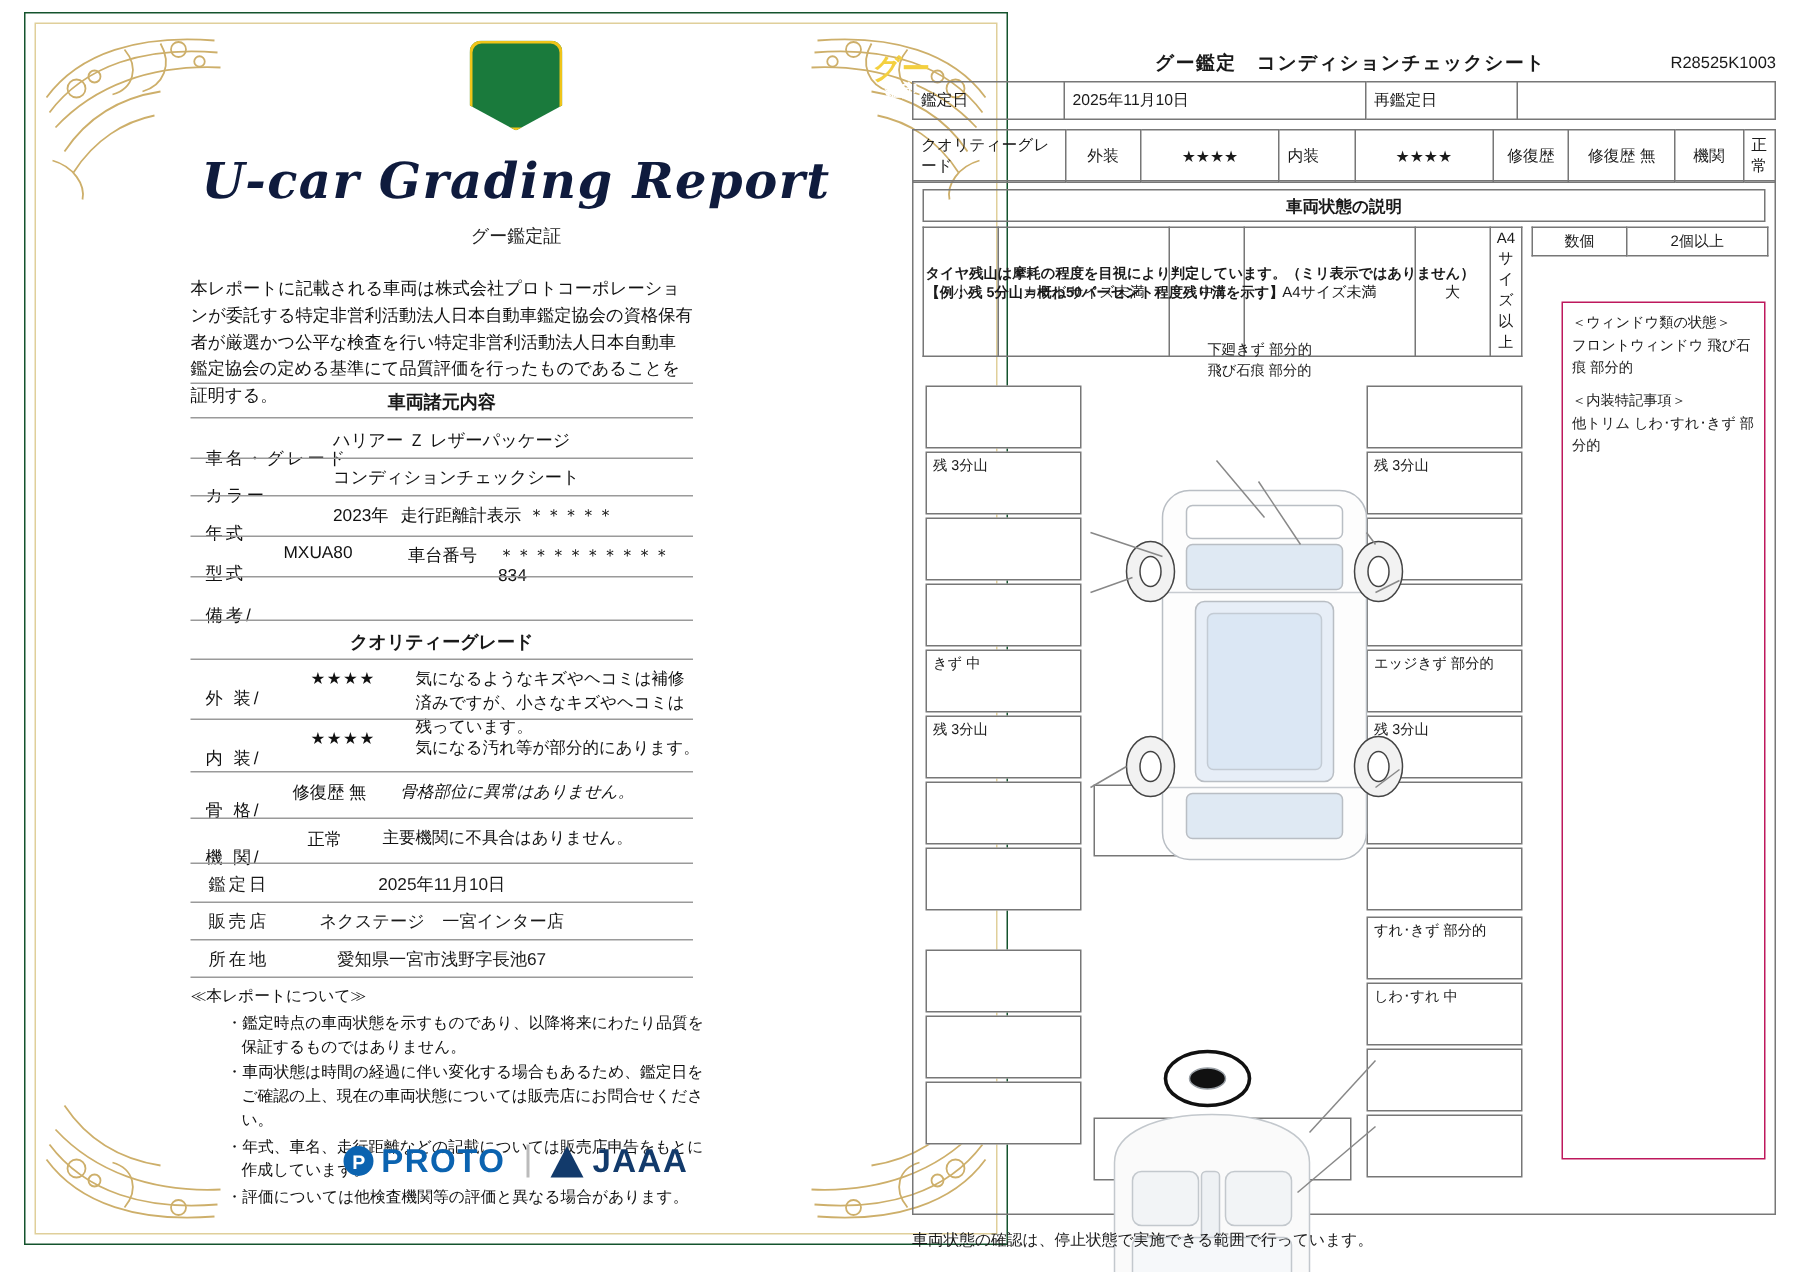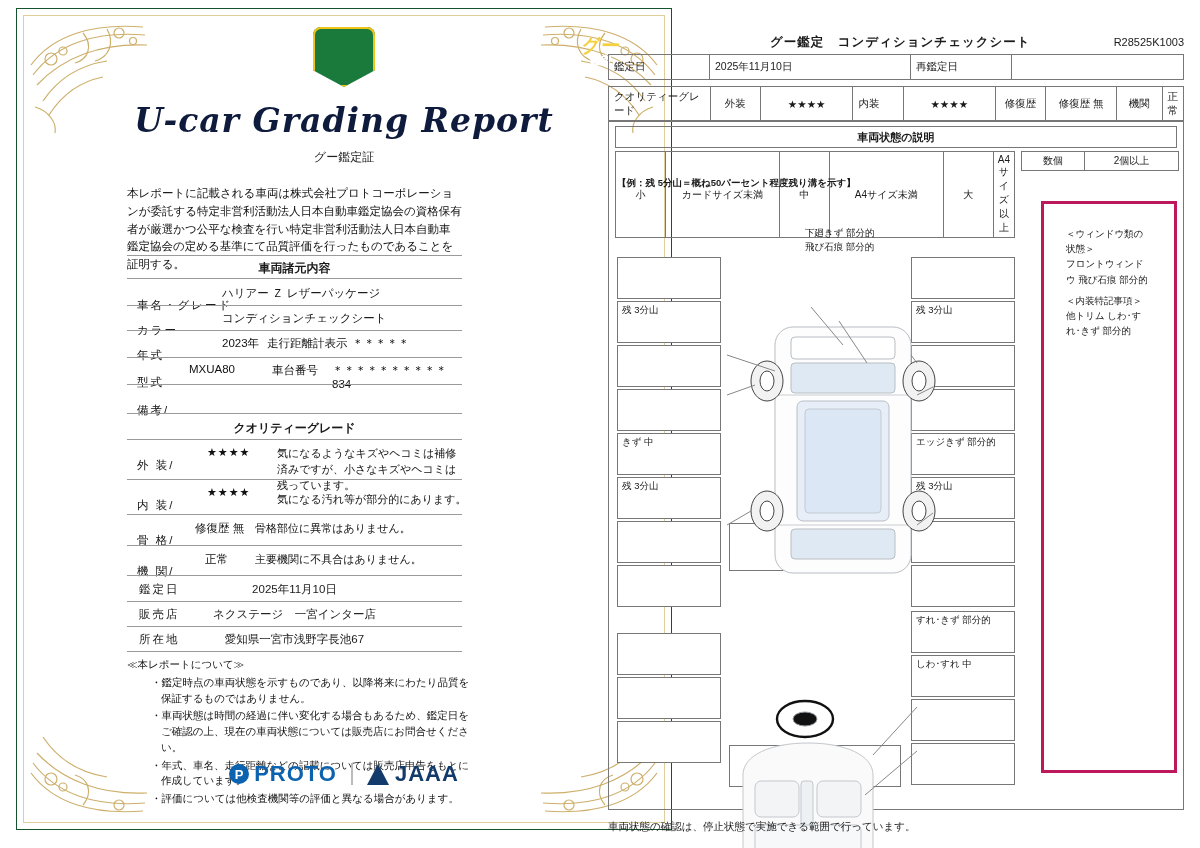--- a/index.html
+++ b/index.html
@@ -72,21 +72,21 @@
   .t2{left:0;top:58px;width:576px;}
 
   .panel{position:absolute;left:0;top:92px;width:576px;height:690px;border:1px solid #777;box-sizing:border-box;}
   .panel-head{position:absolute;left:6px;top:5px;right:6px;height:20px;border:1px solid #777;display:flex;align-items:center;justify-content:center;font-size:11px;font-weight:bold;}
   .legend{position:absolute;left:6px;top:30px;width:400px;font-size:10px;}
   .legend td{border:1px solid #777;padding:2px 4px;text-align:center;}
   .legend2{position:absolute;left:412px;top:30px;width:158px;font-size:10px;}
   .legend2 td{border:1px solid #777;padding:2px 4px;text-align:center;}
   .tyre-note{position:absolute;left:8px;top:56px;width:420px;font-size:9.5px;line-height:1.35;font-weight:bold;}
 
-  .sidebox{position:absolute;right:6px;top:80px;width:136px;bottom:36px;border:3px solid #be185d;box-sizing:border-box;padding:22px;font-size:9.5px;line-height:1.6;}
+  .sidebox{position:absolute;right:6px;top:80px;width:136px;bottom:36px;border:1px solid #be185d;box-sizing:border-box;padding:6px;font-size:9.5px;line-height:1.6;}
 
   .cell{position:absolute;border:1px solid #777;background:#fff;box-sizing:border-box;font-size:9.5px;padding:2px 4px;}
 
   .diagram{position:absolute;left:6px;top:74px;width:560px;height:670px;}
   .r-bottom{position:absolute;left:0;top:792px;font-size:10.5px;font-weight:normal;}
 </style>
 </head>
 <body>
 
 <div class="page">
@@ -221,21 +221,21 @@
     <div class="row" style="top:477px;">
       <span class="lbl">内 装/</span>
       <span class="val stars" style="left:80px;">★★★★</span>
       <span class="note" style="top:6px;">気になる汚れ等が部分的にあります。</span>
     </div>
     <div class="hr" style="top:505px;"></div>
 
     <div class="row" style="top:512px;">
       <span class="lbl">骨 格/</span>
       <span class="val" style="left:68px;">修復歴 無</span>
-      <span class="note" style="left:128px;">骨格部位に異常はありません。</span>
+      <span class="note" style="left:140px;font-style:italic;">骨格部位に異常はありません。</span>
     </div>
     <div class="hr" style="top:536px;"></div>
 
     <div class="row" style="top:543px;">
       <span class="lbl">機 関/</span>
       <span class="val" style="left:78px;">正常</span>
       <span class="note" style="left:128px;width:210px;">主要機関に不具合はありません。</span>
     </div>
     <div class="hr" style="top:566px;"></div>
 
@@ -329,20 +329,21 @@
       <table class="legend2">
         <tbody>
             <tr>
           <td style="width:54px;">数個</td>
           <td>2個以上</td>
         </tr>
       </tbody>
         </table>
 
       <div class="tyre-note">
+        <div>タイヤ残山は摩耗の程度を目視により判定しています。（ミリ表示ではありません）</div>
         <div>【例：残 5分山＝概ね50パーセント程度残り溝を示す】</div>
       </div>
 
       <div class="sidebox">
         <div>＜ウィンドウ類の状態＞</div>
         <div>フロントウィンドウ 飛び石痕 部分的</div>
         <div style="margin-top:6px;">＜内装特記事項＞</div>
         <div>他トリム しわ･すれ･きず 部分的</div>
       </div>
 

